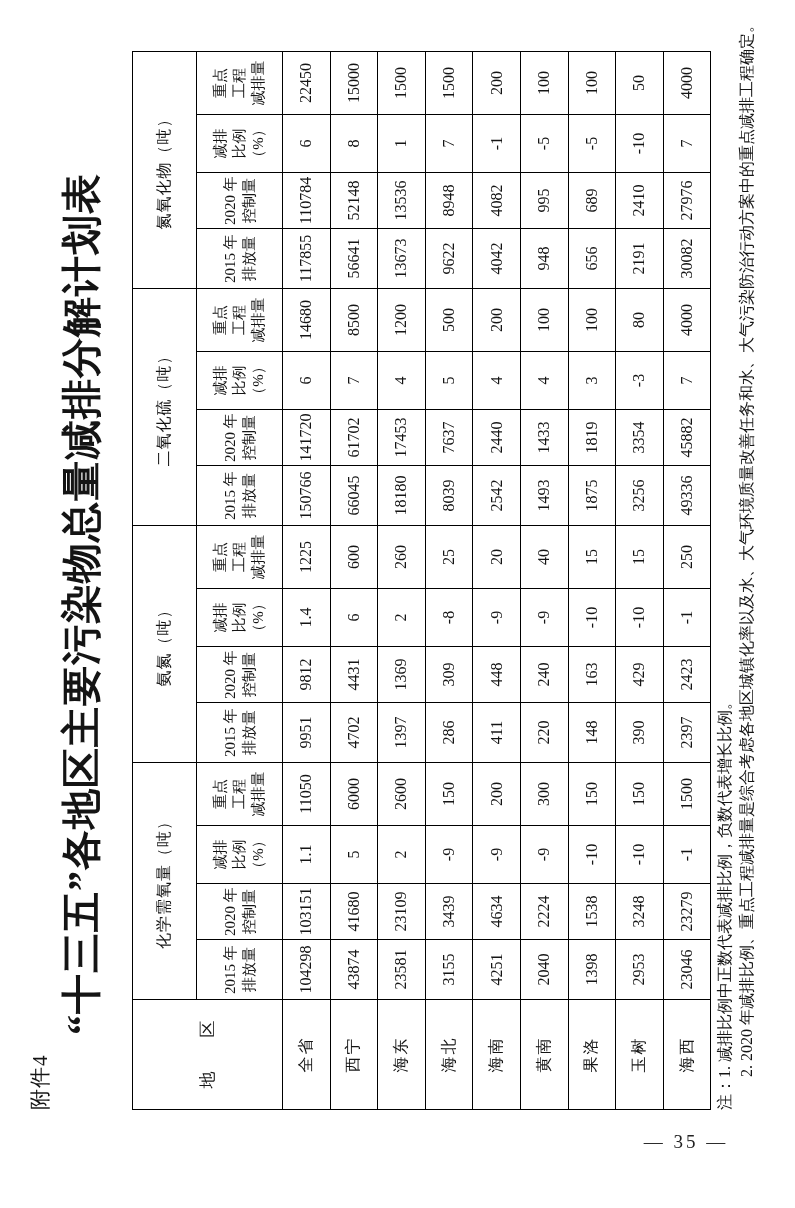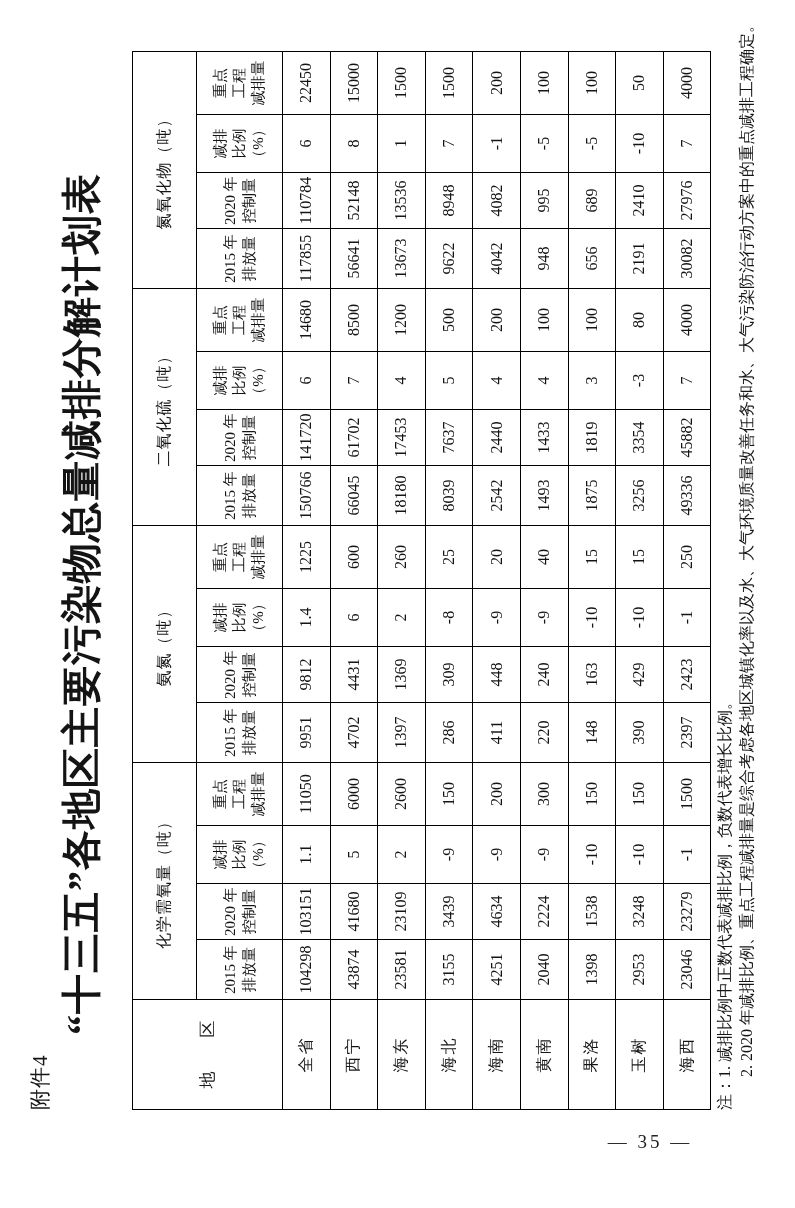--- a/index.html
+++ b/index.html
@@ -35,21 +35,21 @@
   .group-th{font-size:16px;letter-spacing:1px;}
   .region-th{font-size:17px;}
   tr.sub-row{height:86px;}
   .sub-th{font-size:15px;line-height:19px;white-space:pre-line;}
   tbody tr.data-row{height:47.6px;}
   tbody td{font-size:16px;}
   td.region-td{font-size:16px;letter-spacing:2px;}
   .notes{position:absolute;left:98px;top:714px;width:1062px;font-size:16px;line-height:22px;white-space:nowrap;}
   .note-line-2{margin-left:33px;}
   .pagenum{
-    position:absolute;left:565px;top:1131px;width:170px;text-align:center;
+    position:absolute;left:601px;top:1131px;width:170px;text-align:center;
     font-size:19px;letter-spacing:3px;color:#222;
   }
 </style>
 </head>
 <body>
 
 <div class="page">
   <div class="rot">
 
     <div class="attachment">附件4</div>

